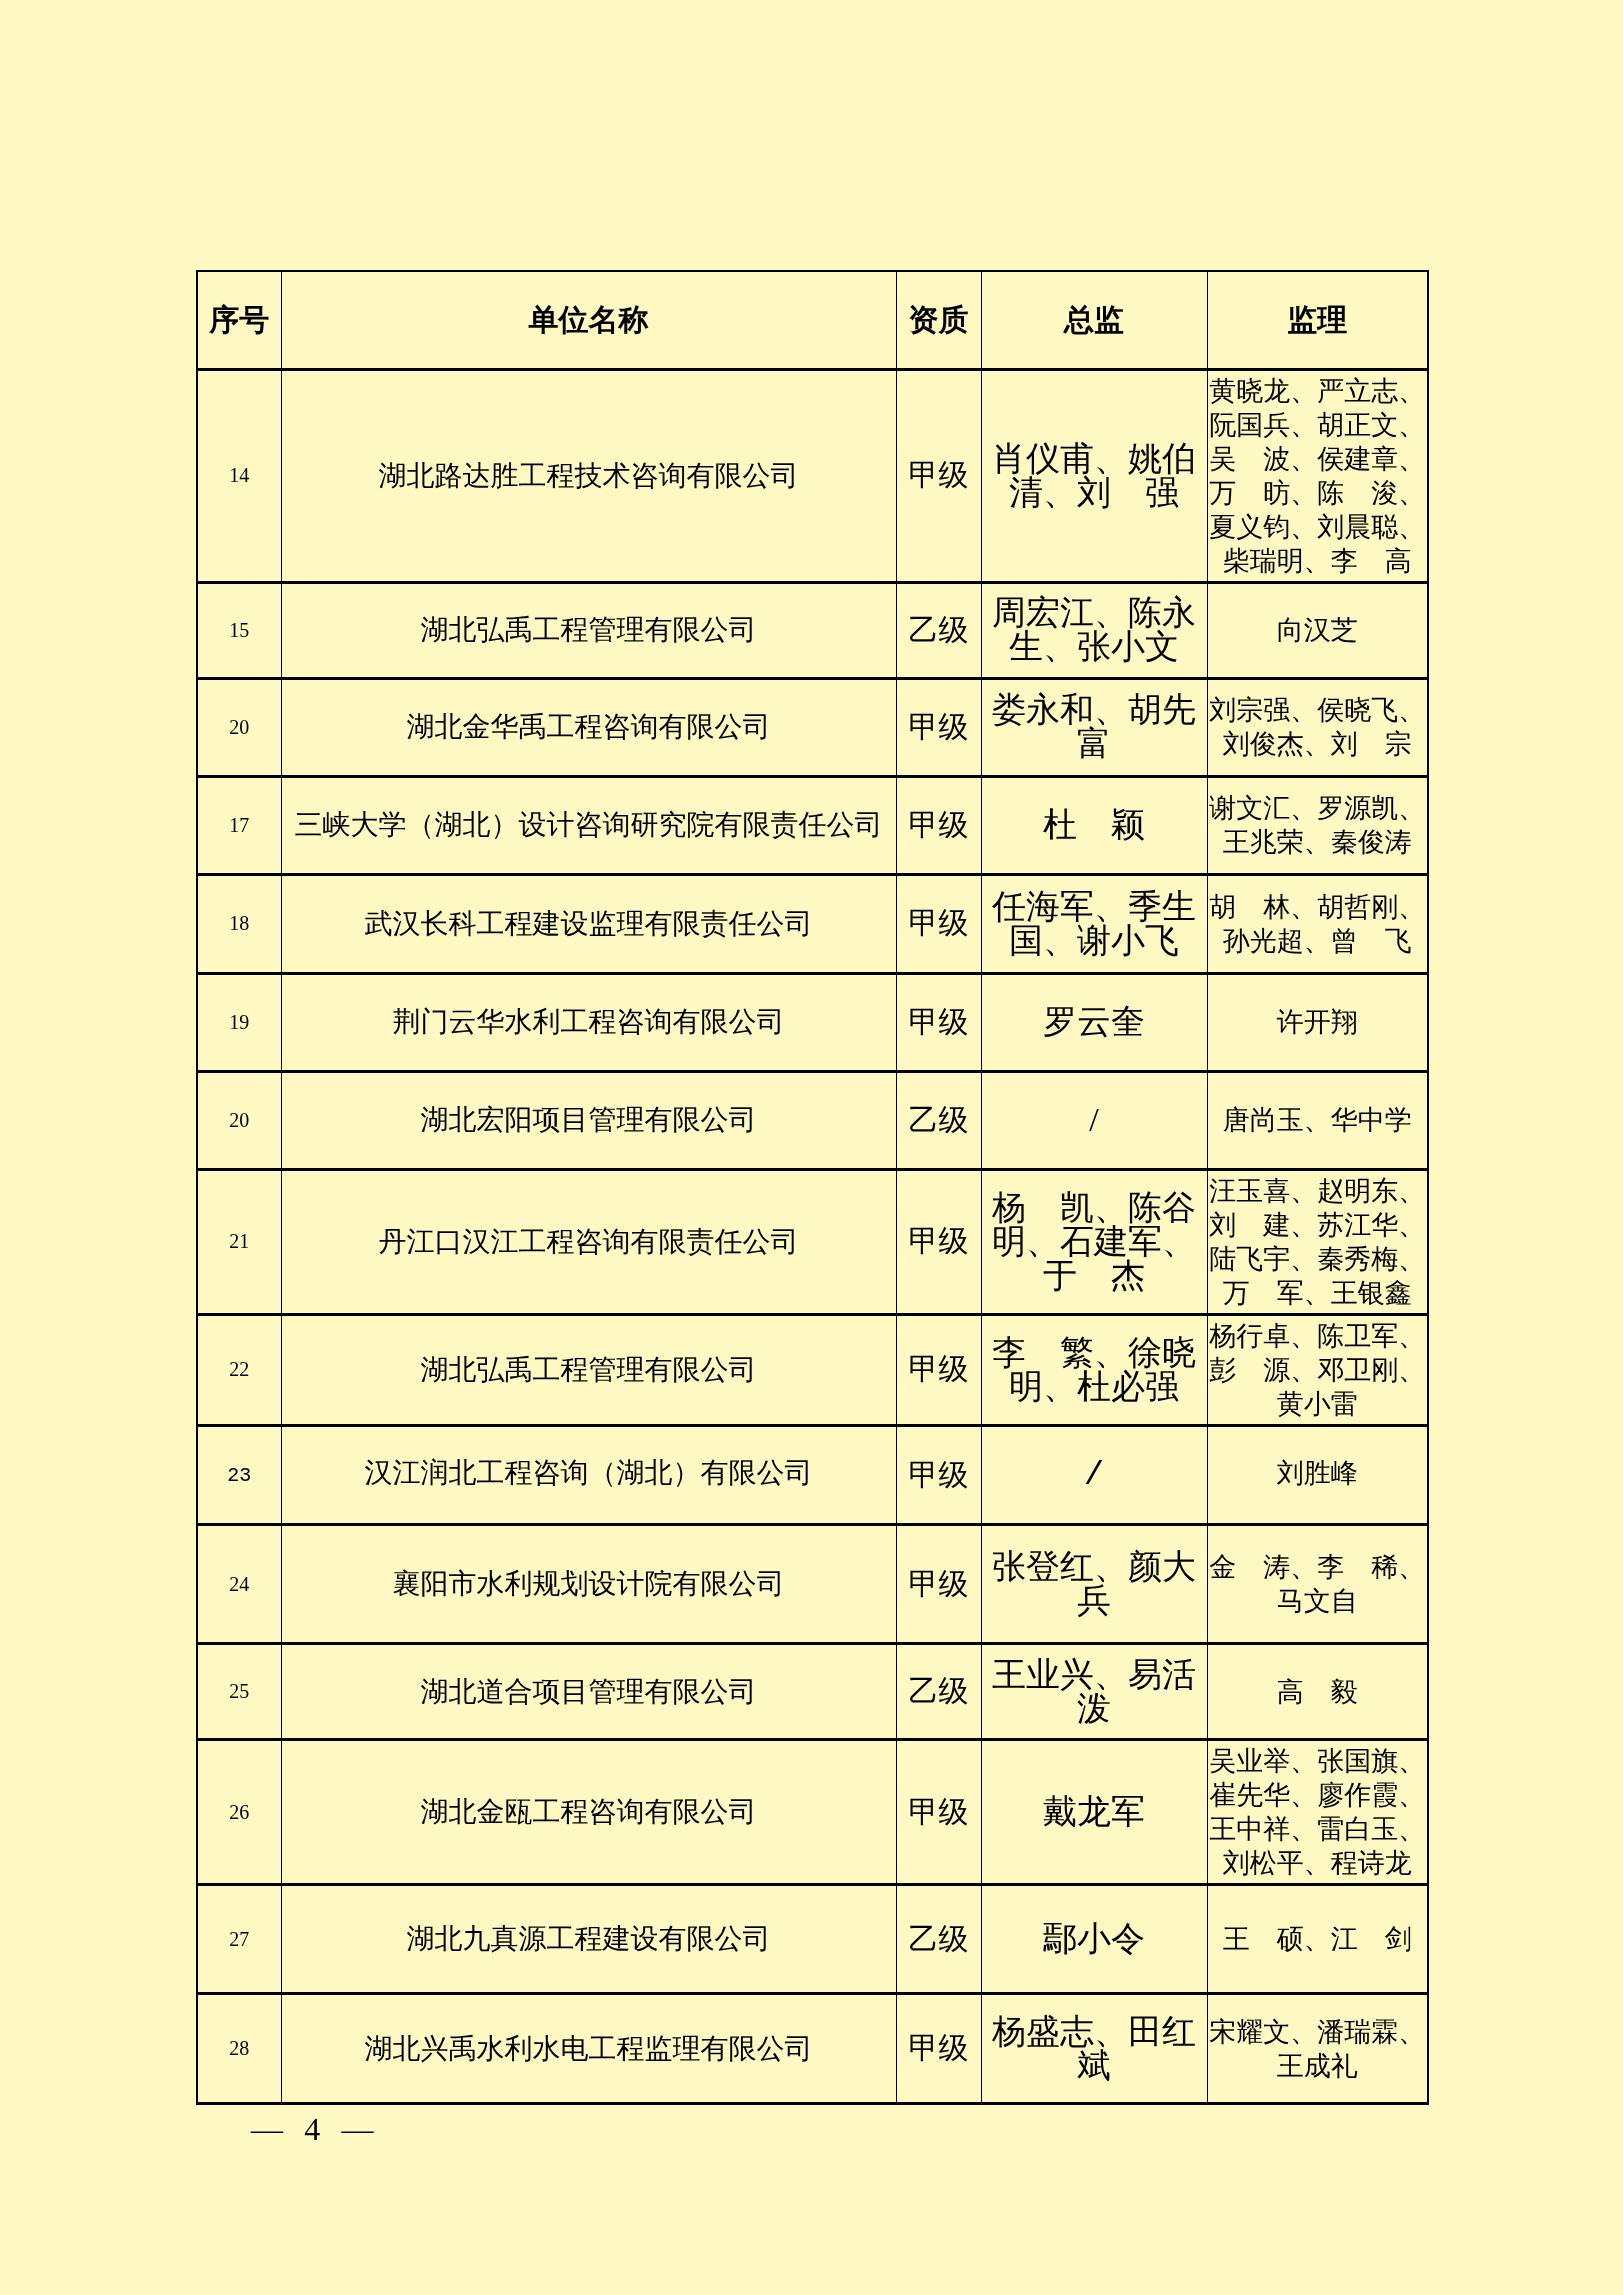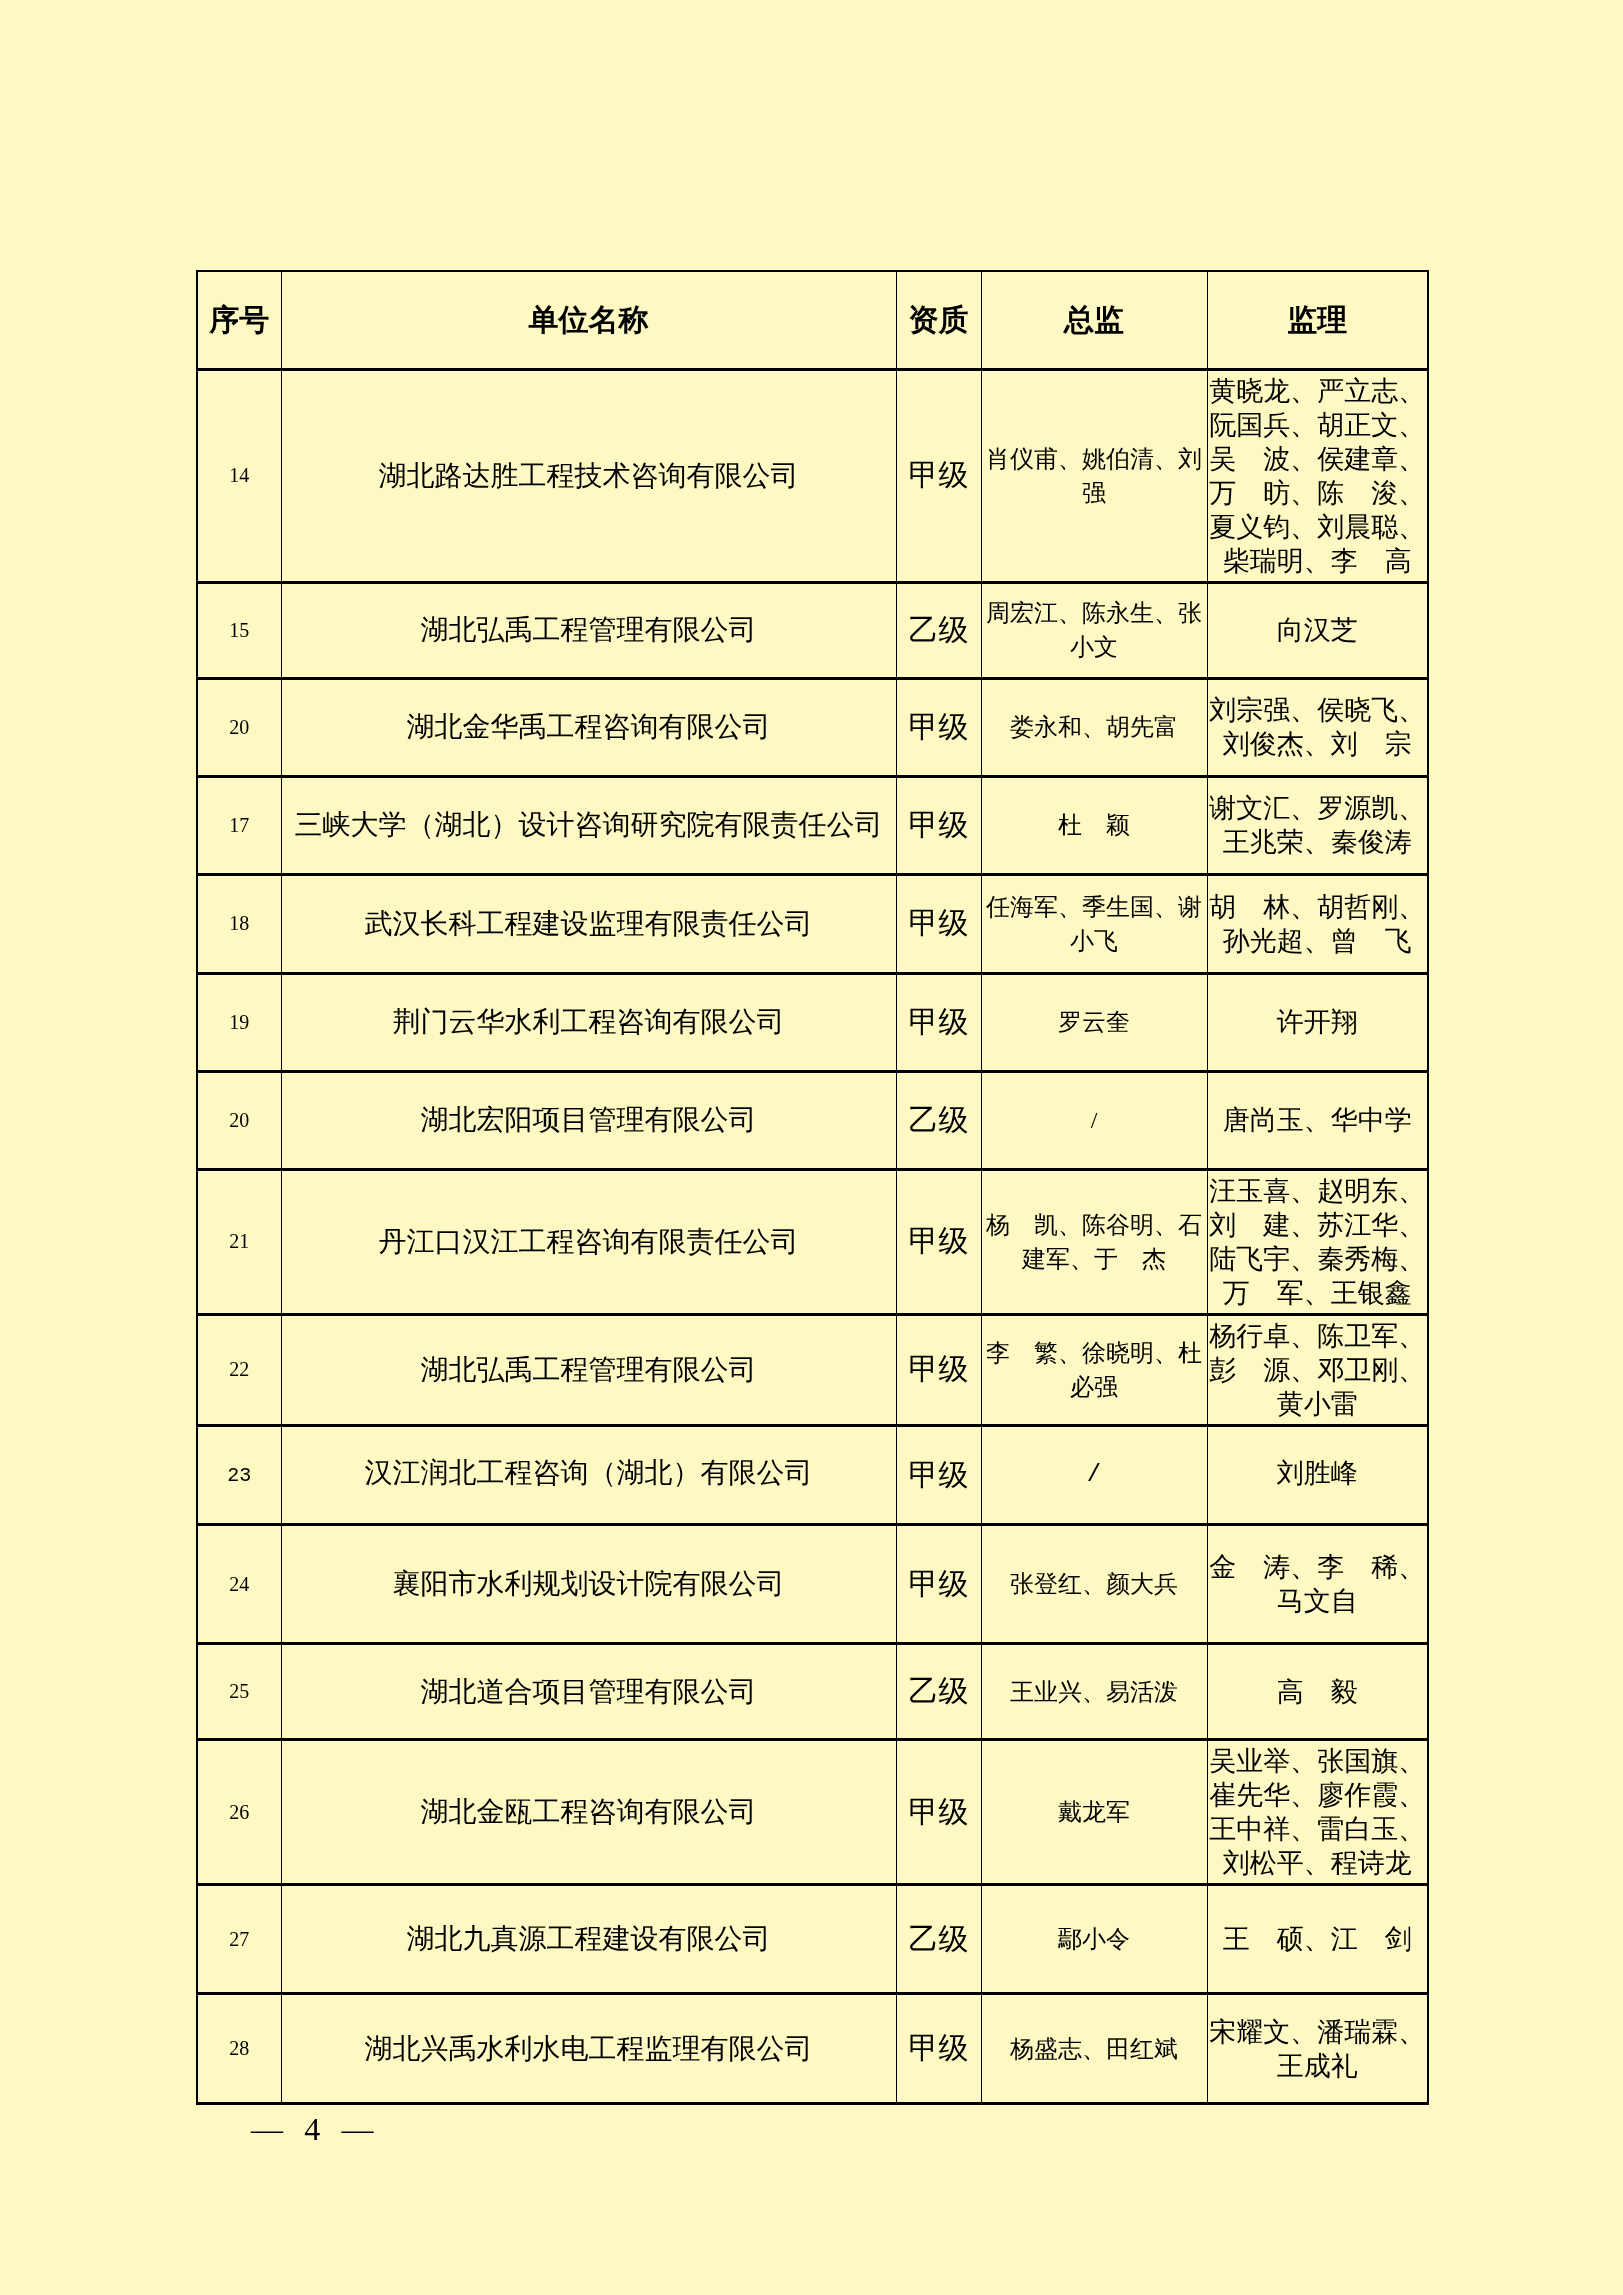--- a/index.html
+++ b/index.html
@@ -64,21 +64,21 @@
     font-size: 20px;
   }
   td.col-company {
     font-size: 28px;
     line-height: 34px;
   }
   td.col-grade {
     font-size: 30px;
   }
   td.col-chief {
-    font-size: 24px;
+    font-size: 34px;
     line-height: 34px;
     padding: 3.1px 1px;
   }
   td.col-supervisors {
     font-size: 27px;
     line-height: 34px;
     padding: 3.1px 1px;
   }
   .page-number {
     position: absolute;

